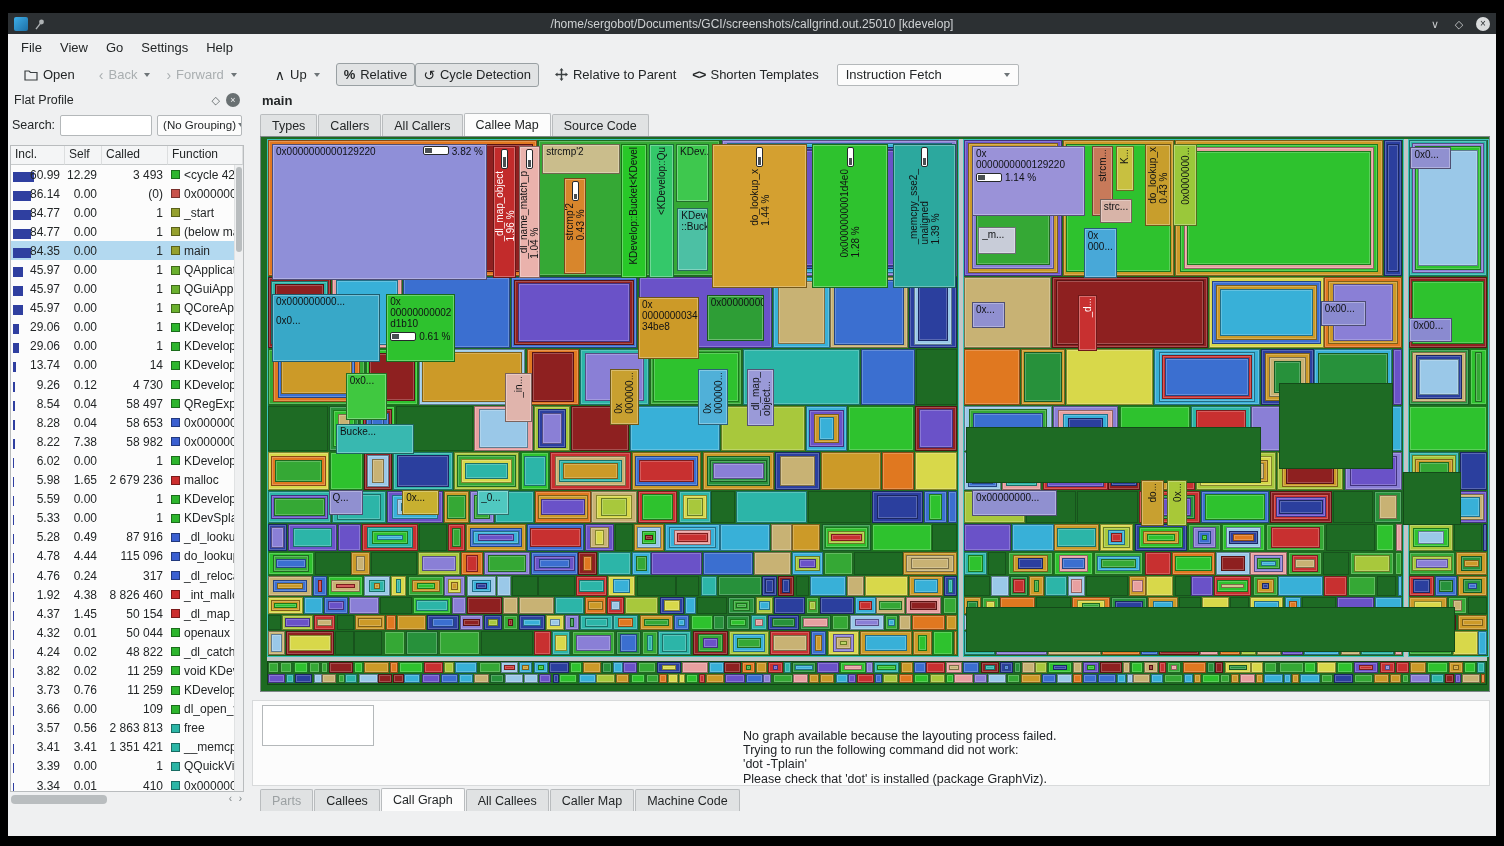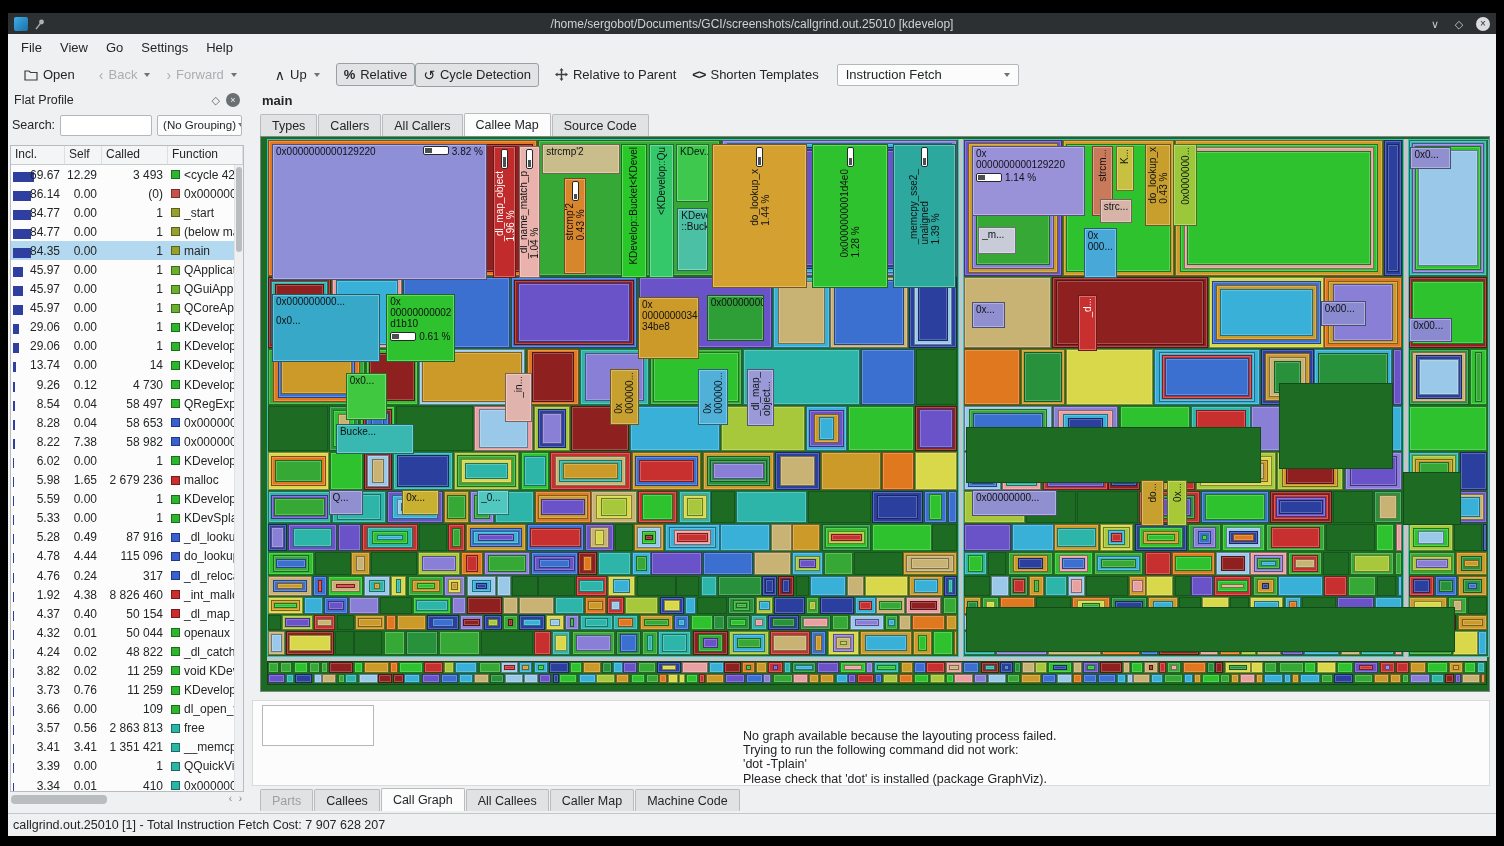--- a/index.html
+++ b/index.html
@@ -203,21 +203,21 @@
       </div>
       <div class="tablewrap">
         <div class="thead">
           <div class="th">Incl.</div>
           <div class="th">Self</div>
           <div class="th">Called</div>
           <div class="th">Function</div>
         </div>
         <div>
             <div class="trow">
-              <div class="td incl"><span class="bar" style="width: 20.6598px;"></span><span>69.67</span></div>
+              <div class="td incl"><span class="bar" style="width: 20.6598px;"></span><span>60.99</span></div>
               <div class="td num">12.29</div>
               <div class="td num">3 493</div>
               <div class="td fn">
                 <span class="ic" style="background: rgb(45, 181, 45);"></span>
                 <span>&lt;cycle 42&gt;</span>
               </div>
             </div>
             <div class="trow">
               <div class="td incl"><span class="bar" style="width: 18.0894px;"></span><span>86.14</span></div>
               <div class="td num">0.00</div>
@@ -411,21 +411,21 @@
               <div class="td incl"><span class="bar" style="width: 1px;"></span><span>1.92</span></div>
               <div class="td num">4.38</div>
               <div class="td num">8 826 460</div>
               <div class="td fn">
                 <span class="ic" style="background: rgb(204, 46, 46);"></span>
                 <span>_int_malloc</span>
               </div>
             </div>
             <div class="trow">
               <div class="td incl"><span class="bar" style="width: 1px;"></span><span>4.37</span></div>
-              <div class="td num">0.40</div>
+              <div class="td num">1.45</div>
               <div class="td num">50 154</div>
               <div class="td fn">
                 <span class="ic" style="background: rgb(204, 46, 46);"></span>
                 <span>_dl_map_o</span>
               </div>
             </div>
             <div class="trow">
               <div class="td incl"><span class="bar" style="width: 1px;"></span><span>4.32</span></div>
               <div class="td num">0.01</div>
               <div class="td num">50 044</div>
@@ -1824,17 +1824,14 @@
 
     <div class="tabs btabs">
         <div class="tab dis">Parts</div>
         <div class="tab">Callees</div>
         <div class="tab active">Call Graph</div>
         <div class="tab">All Callees</div>
         <div class="tab">Caller Map</div>
         <div class="tab">Machine Code</div>
       </div>
 
-    <div class="status">
-      <span>callgrind.out.25010 [1] - Total Instruction Fetch Cost: 7 907 628 207</span>
-    </div>
   </div>
 </div>
 
 </body></html>

